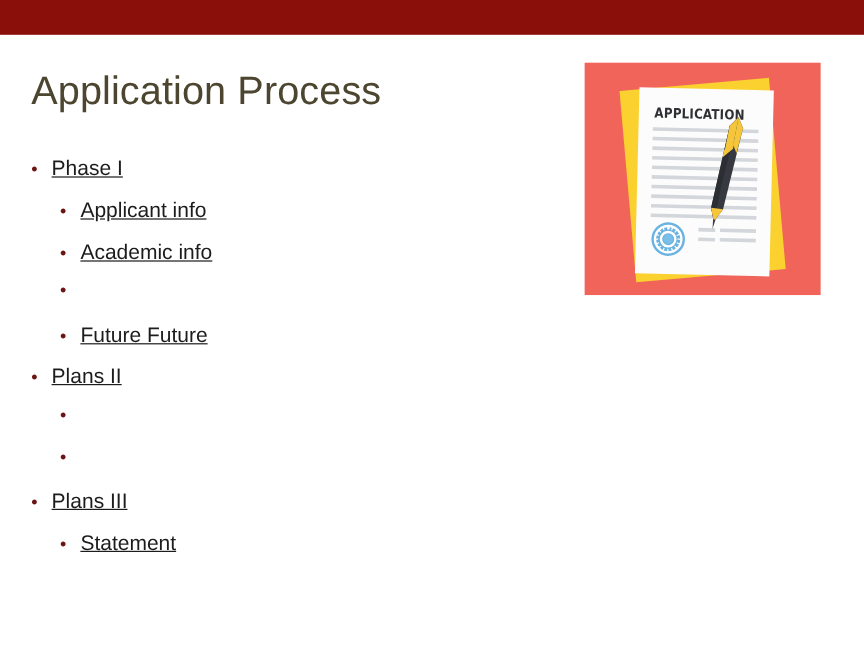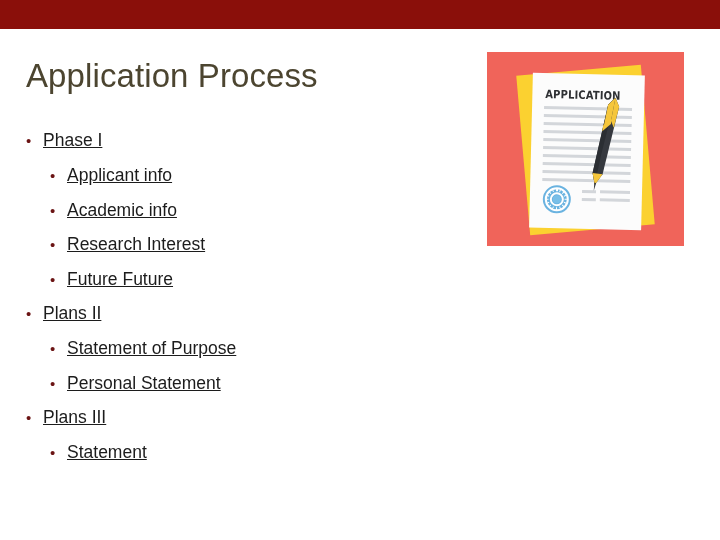--- a/index.html
+++ b/index.html
@@ -217,37 +217,34 @@
       <div class="li lvl2">
         <span class="bullet">•</span>
         <span class="txt">Applicant info</span>
       </div>
       <div class="li lvl2">
         <span class="bullet">•</span>
         <span class="txt">Academic info</span>
       </div>
       <div class="li lvl2">
         <span class="bullet">•</span>
-        <span class="txt">Research Interest</span>
       </div>
       <div class="li lvl2">
         <span class="bullet">•</span>
         <span class="txt">Future Future</span>
       </div>
       <div class="li lvl1">
         <span class="bullet">•</span>
         <span class="txt">Plans II</span>
       </div>
       <div class="li lvl2">
         <span class="bullet">•</span>
-        <span class="txt">Statement of Purpose</span>
-      </div>
-      <div class="li lvl2">
-        <span class="bullet">•</span>
-        <span class="txt">Personal Statement</span>
+      </div>
+      <div class="li lvl2">
+        <span class="bullet">•</span>
       </div>
       <div class="li lvl1">
         <span class="bullet">•</span>
         <span class="txt">Plans III</span>
       </div>
       <div class="li lvl2">
         <span class="bullet">•</span>
         <span class="txt">Statement</span>
       </div>
     </div>

